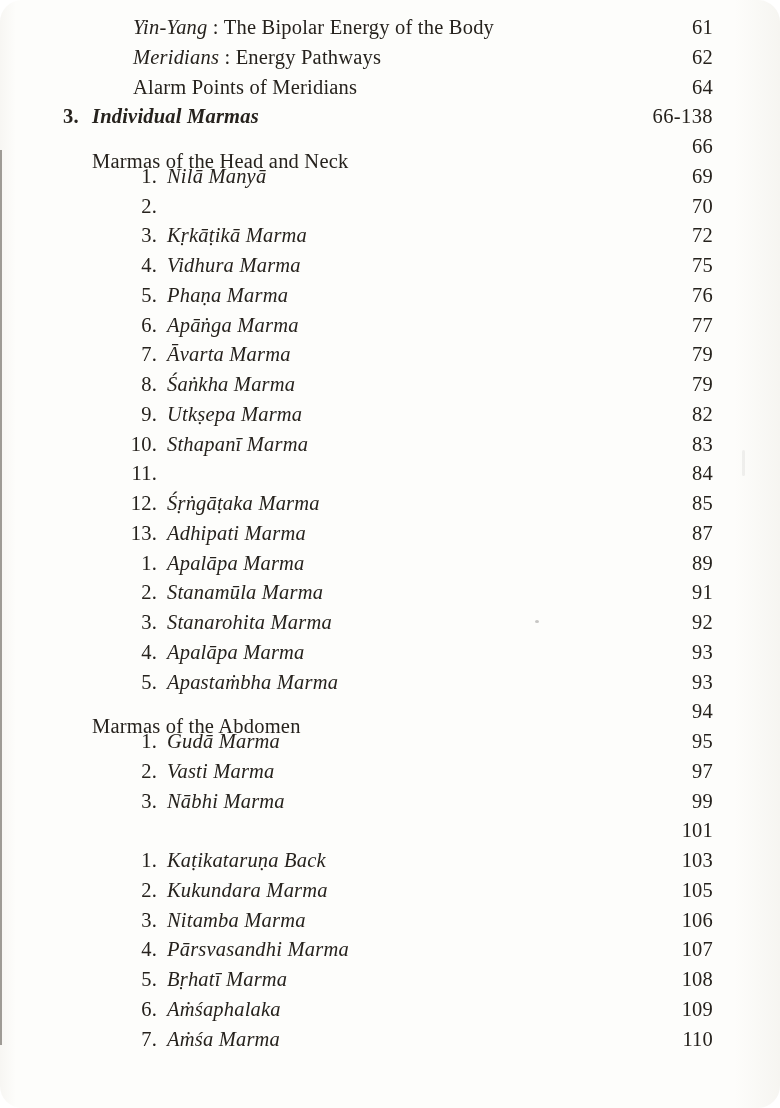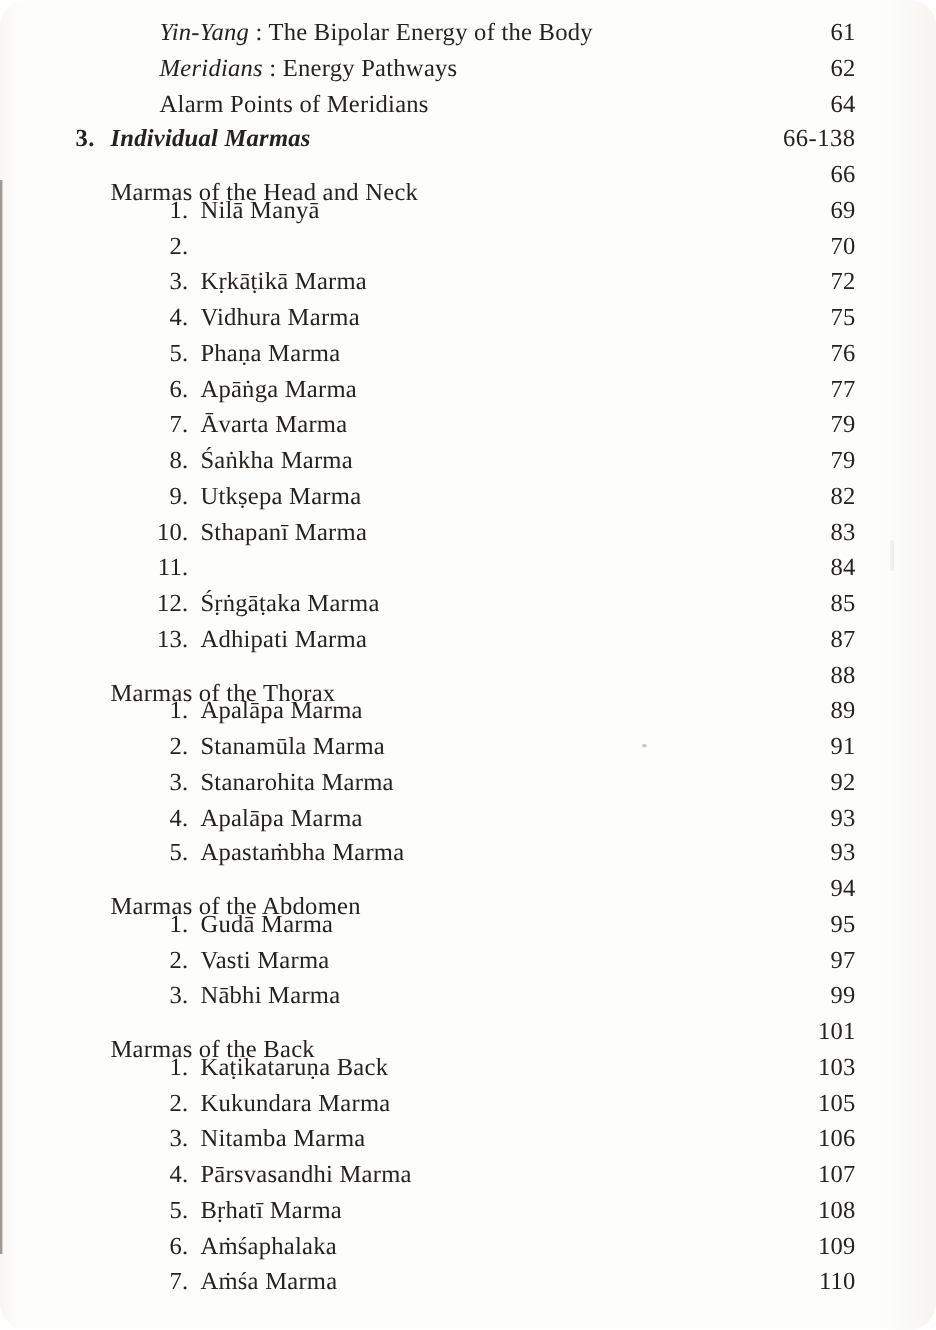--- a/index.html
+++ b/index.html
@@ -77,20 +77,21 @@
     position: absolute;
     left: 92px;
     width: 65px;
     top: 0;
     text-align: right;
   }
   .row.item .title {
     position: absolute;
     left: 167px;
     top: 0;
+    font-style: italic;
   }
   
   .edge-shadow-left {
     position: absolute;
     left: 0;
     top: 150px;
     width: 2px;
     height: 895px;
     background: rgba(70, 64, 56, 0.5);
   }
@@ -198,24 +199,20 @@
       <div class="row item">
         <span class="num">12.</span>
         <span class="title">Śṛṅgāṭaka Marma</span>
         <span class="pg">85</span>
       </div>
       <div class="row item">
         <span class="num">13.</span>
         <span class="title">Adhipati Marma</span>
         <span class="pg">87</span>
       </div>
-      <div class="row section">
-        <span class="title">Marmas of the Thorax</span>
-        <span class="pg">88</span>
-      </div>
       <div class="row item">
         <span class="num">1.</span>
         <span class="title">Apalāpa Marma</span>
         <span class="pg">89</span>
       </div>
       <div class="row item">
         <span class="num">2.</span>
         <span class="title">Stanamūla Marma</span>
         <span class="pg">91</span>
       </div>
@@ -247,21 +244,20 @@
         <span class="num">2.</span>
         <span class="title">Vasti Marma</span>
         <span class="pg">97</span>
       </div>
       <div class="row item">
         <span class="num">3.</span>
         <span class="title">Nābhi Marma</span>
         <span class="pg">99</span>
       </div>
       <div class="row section">
-        <span class="title">Marmas of the Back</span>
         <span class="pg">101</span>
       </div>
       <div class="row item">
         <span class="num">1.</span>
         <span class="title">Kaṭikataruṇa Back</span>
         <span class="pg">103</span>
       </div>
       <div class="row item">
         <span class="num">2.</span>
         <span class="title">Kukundara Marma</span>

